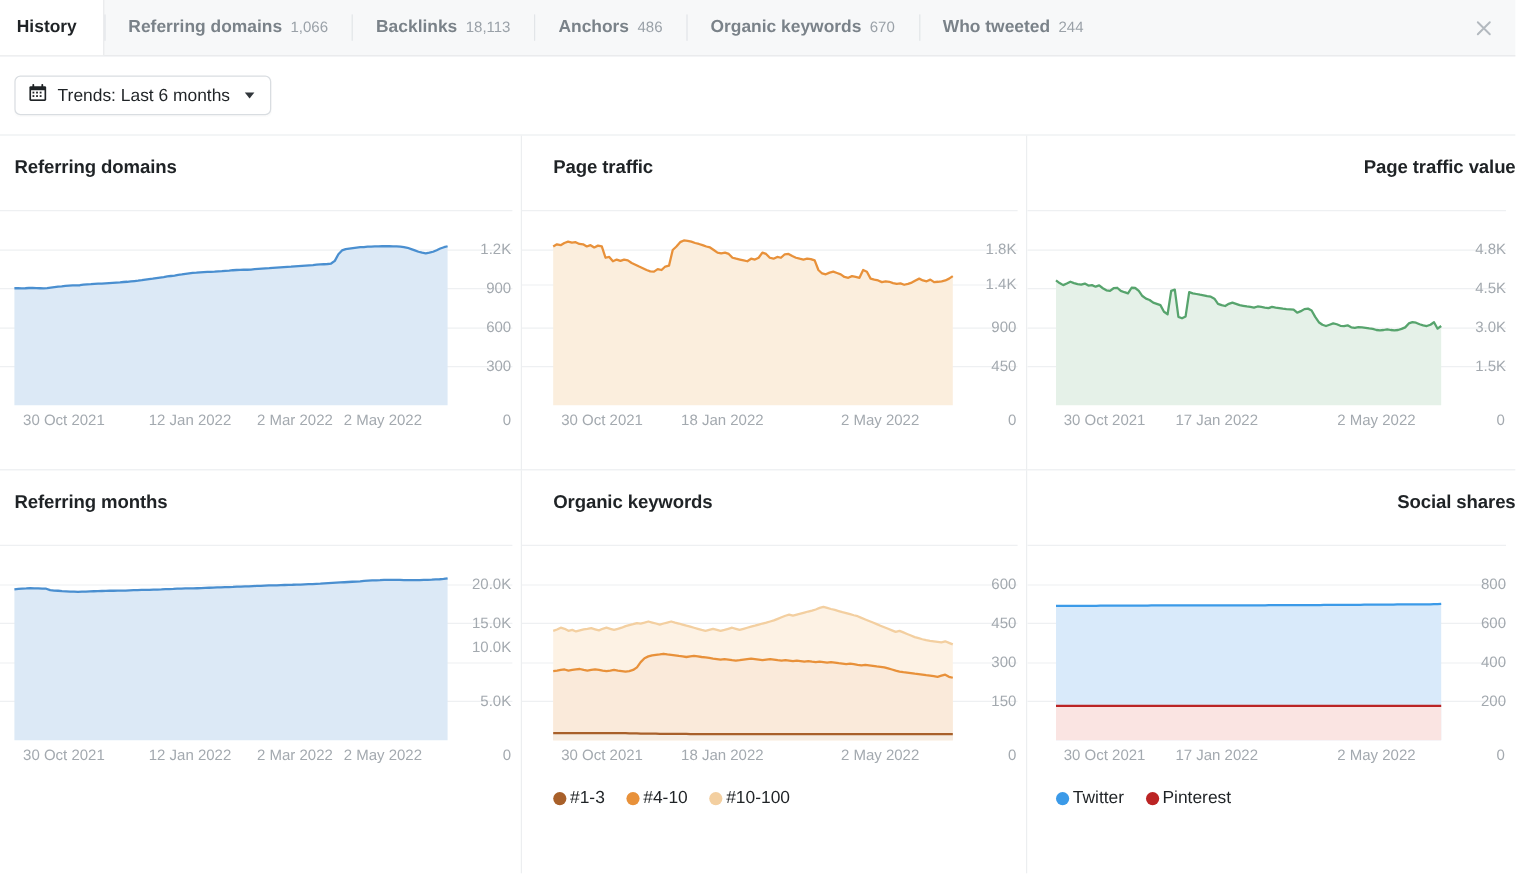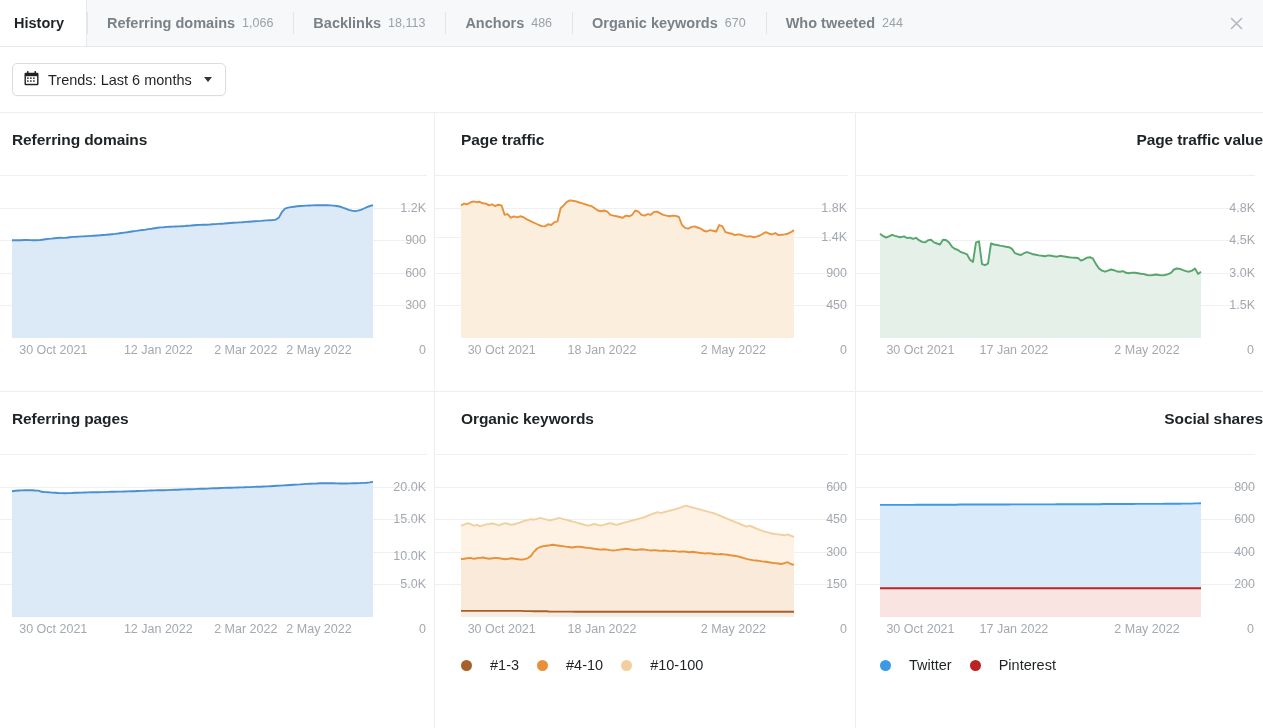--- a/index.html
+++ b/index.html
@@ -163,21 +163,21 @@
     display: flex;
     align-items: center;
     gap: 18px;
     margin-top: 13px;
   }
   .c1 .legend { padding-left: 26px; }
   .c2 .legend { padding-left: 24px; }
   .legend-item {
     display: flex;
     align-items: center;
-    gap: 18px;
+    gap: 3px;
     font-size: 14.5px;
     color: #1f2326;
     cursor: pointer;
   }
   .legend-dot {
     width: 11px; height: 11px;
     border-radius: 50%;
     display: block;
   }
 </style>
@@ -317,35 +317,35 @@
       </div>
       <div class="xlabels">
         <div class="xlabel" style="left: 30.42px;">30 Oct 2021</div>
         <div class="xlabel" style="left: 123.51px;">17 Jan 2022</div>
         <div class="xlabel" style="left: 258.33px;">2 May 2022</div>
         <div class="xzero" style="left: 391px;">0</div>
       </div>
   </div>
 
   <div class="cell c0 br">
-    <div class="cell-title">Referring pages</div>
+    <div class="cell-title">Referring months</div>
     <div class="chart-wrap">
         <svg width="435" height="185" class="chart-svg">
           <line x1="0" x2="427" y1="22.5" y2="22.5" stroke="#eef0f2" stroke-width="1"></line>
           <line x1="0" x2="427" y1="55.5" y2="55.5" stroke="#eef0f2" stroke-width="1"></line>
           <line x1="0" x2="427" y1="87.5" y2="87.5" stroke="#eef0f2" stroke-width="1"></line>
           <line x1="0" x2="427" y1="120.5" y2="120.5" stroke="#eef0f2" stroke-width="1"></line>
           <line x1="0" x2="427" y1="152.5" y2="152.5" stroke="#eef0f2" stroke-width="1"></line>
           <path d="M12.0,59.2 L15.3,58.8 L18.6,58.5 L21.9,58.4 L25.2,58.2 L28.6,58.3 L31.9,58.3 L35.2,58.5 L38.5,58.6 L41.8,59.8 L45.1,60.1 L48.4,60.3 L51.7,60.6 L55.1,60.8 L58.4,61.0 L61.7,61.1 L65.0,61.3 L68.3,61.1 L71.6,61.0 L74.9,60.8 L78.2,60.7 L81.6,60.6 L84.9,60.5 L88.2,60.4 L91.5,60.3 L94.8,60.3 L98.1,60.2 L101.4,60.1 L104.7,60.1 L108.0,59.9 L111.4,59.8 L114.7,59.7 L118.0,59.6 L121.3,59.6 L124.6,59.5 L127.9,59.4 L131.2,59.3 L134.5,59.2 L137.9,59.0 L141.2,58.9 L144.5,58.8 L147.8,58.6 L151.1,58.5 L154.4,58.4 L157.7,58.3 L161.0,58.3 L164.3,58.2 L167.7,58.1 L171.0,57.9 L174.3,57.8 L177.6,57.7 L180.9,57.5 L184.2,57.4 L187.5,57.3 L190.8,57.2 L194.2,57.1 L197.5,56.9 L200.8,56.8 L204.1,56.7 L207.4,56.6 L210.7,56.4 L214.0,56.3 L217.3,56.2 L220.7,56.0 L224.0,55.9 L227.3,55.8 L230.6,55.8 L233.9,55.6 L237.2,55.5 L240.5,55.4 L243.8,55.3 L247.1,55.1 L250.5,55.1 L253.8,54.9 L257.1,54.8 L260.4,54.7 L263.7,54.5 L267.0,54.4 L270.3,54.2 L273.6,54.0 L277.0,53.8 L280.3,53.6 L283.6,53.4 L286.9,53.2 L290.2,53.0 L293.5,52.8 L296.8,52.6 L300.1,52.4 L303.4,52.1 L306.8,51.9 L310.1,51.7 L313.4,51.6 L316.7,51.5 L320.0,51.3 L323.3,51.3 L326.6,51.2 L329.9,51.3 L333.3,51.3 L336.6,51.4 L339.9,51.5 L343.2,51.5 L346.5,51.5 L349.8,51.4 L353.1,51.3 L356.4,51.2 L359.8,51.1 L363.1,50.9 L366.4,50.7 L369.7,50.4 L373.0,49.9 L373.0,185 L12,185 Z" fill="#dce9f6"></path>
           <path d="M12.0,59.2 L15.3,58.8 L18.6,58.5 L21.9,58.4 L25.2,58.2 L28.6,58.3 L31.9,58.3 L35.2,58.5 L38.5,58.6 L41.8,59.8 L45.1,60.1 L48.4,60.3 L51.7,60.6 L55.1,60.8 L58.4,61.0 L61.7,61.1 L65.0,61.3 L68.3,61.1 L71.6,61.0 L74.9,60.8 L78.2,60.7 L81.6,60.6 L84.9,60.5 L88.2,60.4 L91.5,60.3 L94.8,60.3 L98.1,60.2 L101.4,60.1 L104.7,60.1 L108.0,59.9 L111.4,59.8 L114.7,59.7 L118.0,59.6 L121.3,59.6 L124.6,59.5 L127.9,59.4 L131.2,59.3 L134.5,59.2 L137.9,59.0 L141.2,58.9 L144.5,58.8 L147.8,58.6 L151.1,58.5 L154.4,58.4 L157.7,58.3 L161.0,58.3 L164.3,58.2 L167.7,58.1 L171.0,57.9 L174.3,57.8 L177.6,57.7 L180.9,57.5 L184.2,57.4 L187.5,57.3 L190.8,57.2 L194.2,57.1 L197.5,56.9 L200.8,56.8 L204.1,56.7 L207.4,56.6 L210.7,56.4 L214.0,56.3 L217.3,56.2 L220.7,56.0 L224.0,55.9 L227.3,55.8 L230.6,55.8 L233.9,55.6 L237.2,55.5 L240.5,55.4 L243.8,55.3 L247.1,55.1 L250.5,55.1 L253.8,54.9 L257.1,54.8 L260.4,54.7 L263.7,54.5 L267.0,54.4 L270.3,54.2 L273.6,54.0 L277.0,53.8 L280.3,53.6 L283.6,53.4 L286.9,53.2 L290.2,53.0 L293.5,52.8 L296.8,52.6 L300.1,52.4 L303.4,52.1 L306.8,51.9 L310.1,51.7 L313.4,51.6 L316.7,51.5 L320.0,51.3 L323.3,51.3 L326.6,51.2 L329.9,51.3 L333.3,51.3 L336.6,51.4 L339.9,51.5 L343.2,51.5 L346.5,51.5 L349.8,51.4 L353.1,51.3 L356.4,51.2 L359.8,51.1 L363.1,50.9 L366.4,50.7 L369.7,50.4 L373.0,49.9 " fill="none" stroke="#4a8fd0" stroke-width="1.9" stroke-linejoin="round"></path>
         </svg>
         <div class="ylabels">
           <div class="ylabel" style="top: 54.6px;">20.0K</div>
           <div class="ylabel" style="top: 87.2px;">15.0K</div>
-          <div class="ylabel" style="top: 124px;">10.0K</div>
+          <div class="ylabel" style="top: 107px;">10.0K</div>
           <div class="ylabel" style="top: 152.4px;">5.0K</div>
         </div>
       </div>
       <div class="xlabels">
         <div class="xlabel" style="left: 19.22px;">30 Oct 2021</div>
         <div class="xlabel" style="left: 123.91px;">12 Jan 2022</div>
         <div class="xlabel" style="left: 214.16px;">2 Mar 2022</div>
         <div class="xlabel" style="left: 286.36px;">2 May 2022</div>
         <div class="xzero" style="left: 419px;">0</div>
       </div>

